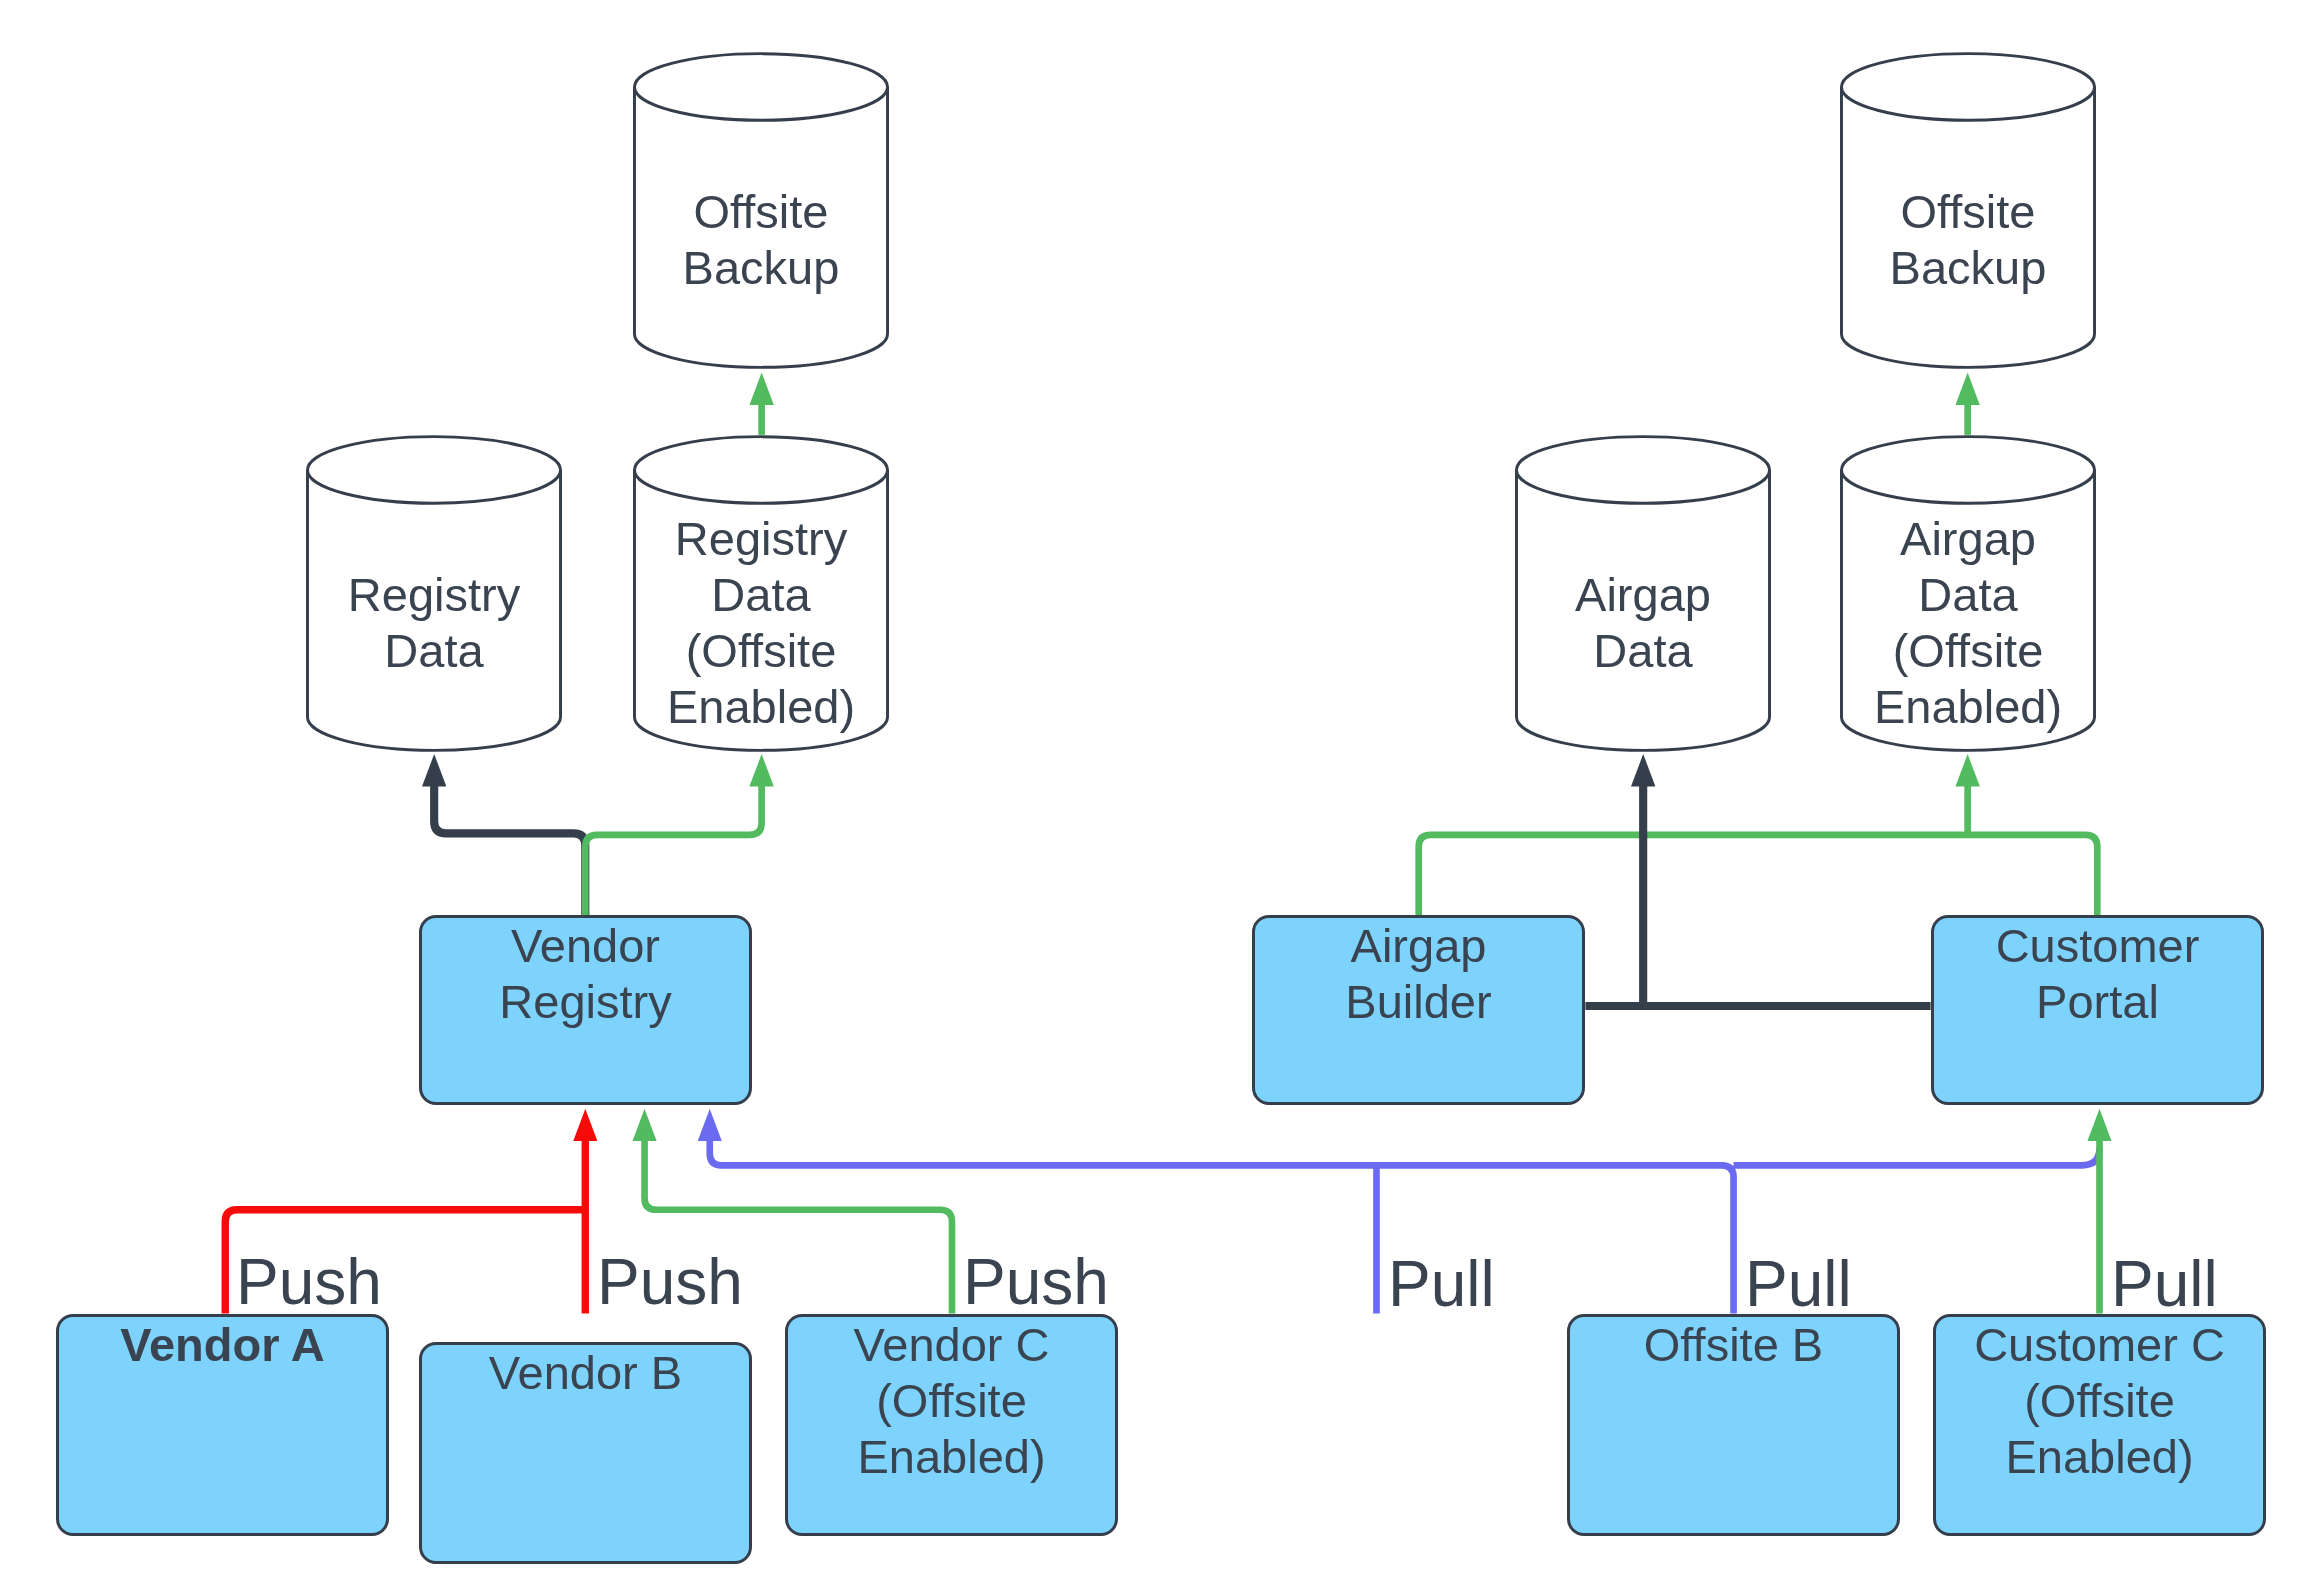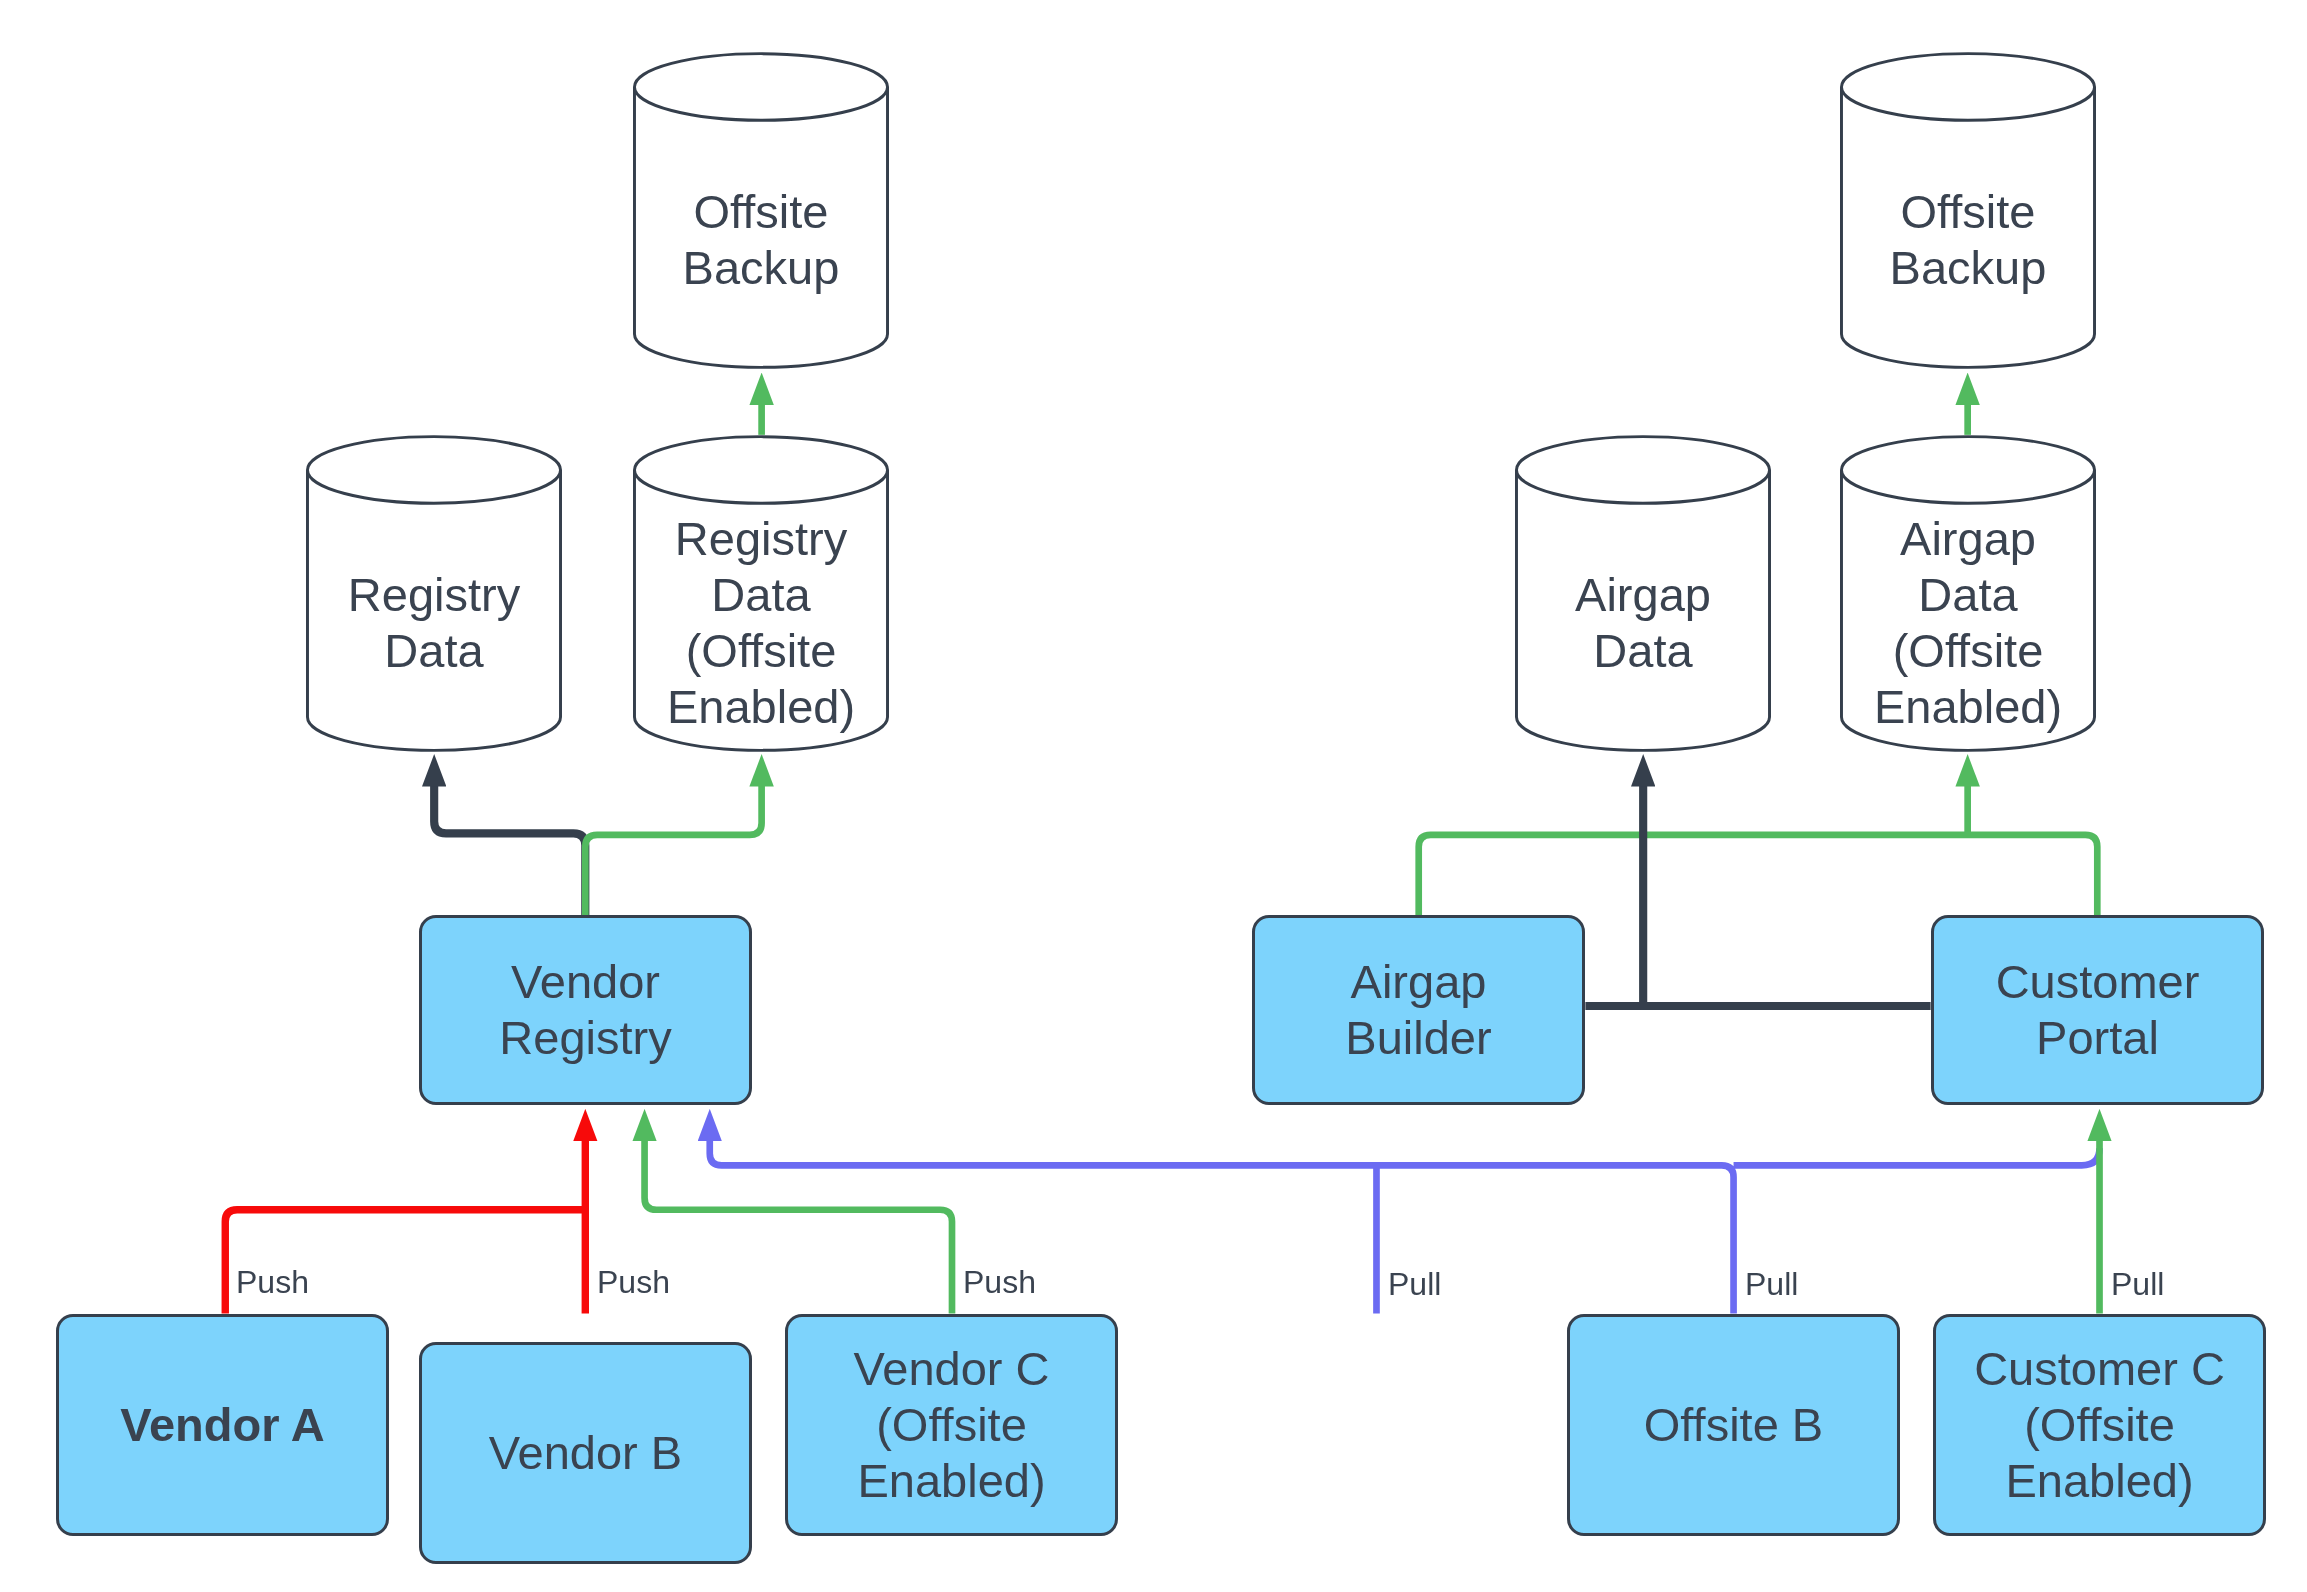--- a/index.html
+++ b/index.html
@@ -13,37 +13,37 @@
   #edge-layer{position:absolute;left:0;top:0;width:2307px;height:1592px;}
   .edge{fill:none;}
   .edge.dark{stroke:var(--c-dark);stroke-width:11px;}
   .edge.green{stroke:var(--c-green);stroke-width:9px;}
   .edge.blue{stroke:var(--c-blue);stroke-width:9px;}
   .edge.red{stroke:var(--c-red);stroke-width:10px;}
   .mk-d{fill:var(--c-dark);} .mk-g{fill:var(--c-green);}
   .mk-b{fill:var(--c-blue);} .mk-r{fill:var(--c-red);}
 
   .node{
-    position:absolute;display:flex;align-items:center;justify-content:center;
+    position:absolute;display:flex;justify-content:center;
     color:var(--c-text);font-size:47px;line-height:56px;text-align:center;
     white-space:pre-line;
   }
   .box{
     background:#7dd3fc;border:3px solid var(--c-dark);border-radius:17px;
     box-sizing:border-box;
   }
   .cylinder{background:transparent;border:none;}
   .cylinder > svg{position:absolute;left:0;top:0;}
   .cylinder > .cyl-label{
     position:relative;z-index:1;display:flex;align-items:center;justify-content:center;
     width:100%;height:100%;padding-top:58px;box-sizing:border-box;
     white-space:pre-line;
   }
   .edge-label{
-    position:absolute;color:var(--c-text);font-size:32px;line-height:56px;
+    position:absolute;color:var(--c-text);font-size:64px;line-height:56px;
     white-space:nowrap;
   }
 </style>
 </head>
 <body>
 
 <div id="canvas" style="--c-dark: #353F4C; --c-green: #52BA5F; --c-blue: #6B6BF2; --c-red: #F70A0A; --c-text: #3A4350; --bg: #FFFFFF;">
 
   <svg id="edge-layer" viewBox="0 0 3114 2149" xmlns="http://www.w3.org/2000/svg">
     <defs>

